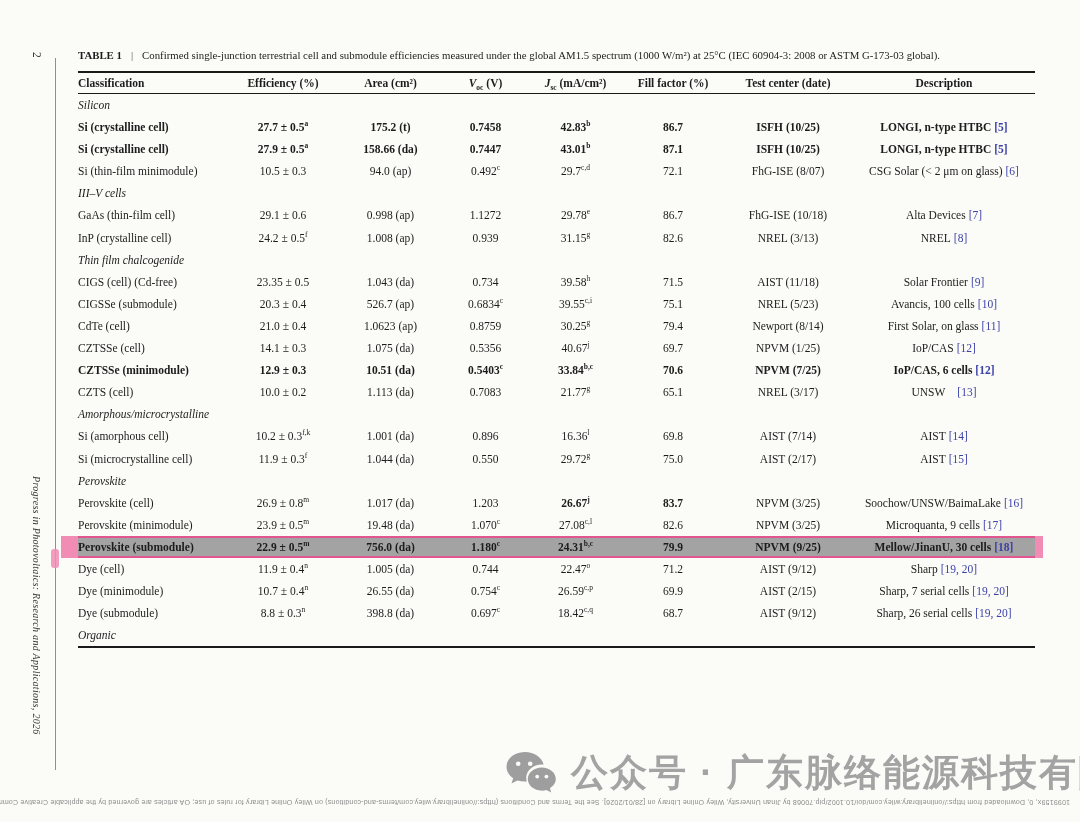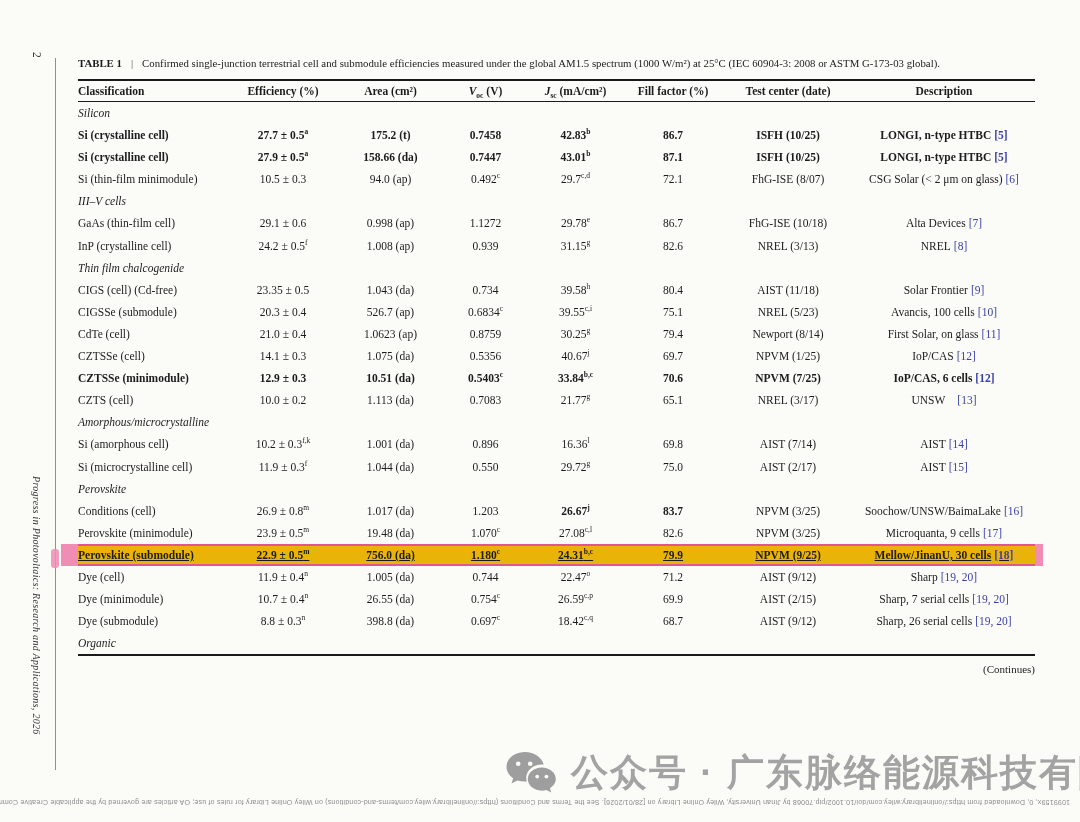--- a/index.html
+++ b/index.html
@@ -20,21 +20,21 @@
   .margin-smudge {
     position:absolute; left:51px; top:549px; width:8px; height:19px;
     border-radius:3px; opacity:.85;
   }
   .journal-side {
     position:absolute; left:31px; top:476px; height:300px;
     writing-mode:vertical-rl; font-style:italic; font-size:10px;
     letter-spacing:.3px; color:#3a3a3a; white-space:nowrap;
   }
   
-  .content { position:absolute; left:78px; top:56px; width:957px; }
+  .content { position:absolute; left:78px; top:48px; width:957px; }
   .caption { font-size:10.8px; line-height:14px; white-space:nowrap; }
   .cap-label { font-weight:bold; }
   .cap-sep { margin:0 9px; color:#555; }
   .tablewrap { margin-top:9px; }
   .thead, .drow {
     display:grid;
     grid-template-columns:150px 110px 105px 85px 95px 100px 130px 182px;
     align-items:center; box-sizing:border-box;
   }
   .thead {
@@ -152,21 +152,21 @@
           <div class="cell c6"><span>NREL (3/13)</span></div>
           <div class="cell c7"><span>NREL</span><span class="ref" style="color: rgb(60, 65, 168);">[8]</span></div>
         </div>
         <div class="srow">Thin film chalcogenide</div>
         <div class="drow">
           <div class="cell c0"><span>CIGS (cell) (Cd-free)</span></div>
           <div class="cell c1"><span>23.35 ± 0.5</span></div>
           <div class="cell c2"><span>1.043 (da)</span></div>
           <div class="cell c3"><span>0.734</span></div>
           <div class="cell c4"><span>39.58</span><sup>h</sup></div>
-          <div class="cell c5"><span>80.4</span></div>
+          <div class="cell c5"><span>71.5</span></div>
           <div class="cell c6"><span>AIST (11/18)</span></div>
           <div class="cell c7"><span>Solar Frontier</span><span class="ref" style="color: rgb(60, 65, 168);">[9]</span></div>
         </div>
         <div class="drow">
           <div class="cell c0"><span>CIGSSe (submodule)</span></div>
           <div class="cell c1"><span>20.3 ± 0.4</span></div>
           <div class="cell c2"><span>526.7 (ap)</span></div>
           <div class="cell c3"><span>0.6834</span><sup>c</sup></div>
           <div class="cell c4"><span>39.55</span><sup>c,i</sup></div>
           <div class="cell c5"><span>75.1</span></div>
@@ -229,40 +229,40 @@
           <div class="cell c1"><span>11.9 ± 0.3</span><sup>f</sup></div>
           <div class="cell c2"><span>1.044 (da)</span></div>
           <div class="cell c3"><span>0.550</span></div>
           <div class="cell c4"><span>29.72</span><sup>g</sup></div>
           <div class="cell c5"><span>75.0</span></div>
           <div class="cell c6"><span>AIST (2/17)</span></div>
           <div class="cell c7"><span>AIST</span><span class="ref" style="color: rgb(60, 65, 168);">[15]</span></div>
         </div>
         <div class="srow">Perovskite</div>
         <div class="drow">
-          <div class="cell c0"><span>Conditions (cell)</span></div>
+          <div class="cell c0"><span>Perovskite (cell)</span></div>
           <div class="cell c1"><span>26.9 ± 0.8</span><sup>m</sup></div>
           <div class="cell c2"><span>1.017 (da)</span></div>
           <div class="cell c3"><span>1.203</span></div>
           <div class="cell c4 bold"><span>26.67</span><sup>j</sup></div>
           <div class="cell c5 bold"><span>83.7</span></div>
           <div class="cell c6"><span>NPVM (3/25)</span></div>
           <div class="cell c7"><span>Soochow/UNSW/BaimaLake</span><span class="ref" style="color: rgb(60, 65, 168);">[16]</span></div>
         </div>
         <div class="drow">
           <div class="cell c0"><span>Perovskite (minimodule)</span></div>
           <div class="cell c1"><span>23.9 ± 0.5</span><sup>m</sup></div>
           <div class="cell c2"><span>19.48 (da)</span></div>
           <div class="cell c3"><span>1.070</span><sup>c</sup></div>
           <div class="cell c4"><span>27.08</span><sup>c,l</sup></div>
           <div class="cell c5"><span>82.6</span></div>
           <div class="cell c6"><span>NPVM (3/25)</span></div>
           <div class="cell c7"><span>Microquanta, 9 cells</span><span class="ref" style="color: rgb(60, 65, 168); margin-top: 41px;">[17]</span></div>
         </div>
-        <div class="drow bold hl" style="background: #eab308; border-color: rgb(226, 86, 143); box-shadow: rgb(241, 140, 180) -17px 0px 0px, rgb(241, 140, 180) 8px 0px 0px; text-decoration: underline;">
+        <div class="drow bold hl" style="background: #a3a3a3; border-color: rgb(226, 86, 143); box-shadow: rgb(241, 140, 180) -17px 0px 0px, rgb(241, 140, 180) 8px 0px 0px;">
           <div class="cell c0"><span>Perovskite (submodule)</span></div>
           <div class="cell c1"><span>22.9 ± 0.5</span><sup>m</sup></div>
           <div class="cell c2"><span>756.0 (da)</span></div>
           <div class="cell c3"><span>1.180</span><sup>c</sup></div>
           <div class="cell c4"><span>24.31</span><sup>b,c</sup></div>
           <div class="cell c5"><span>79.9</span></div>
           <div class="cell c6"><span>NPVM (9/25)</span></div>
           <div class="cell c7"><span>Mellow/JinanU, 30 cells</span><span class="ref" style="color: rgb(60, 65, 168); text-align: right;">[18]</span></div>
         </div>
         <div class="drow">
@@ -291,21 +291,20 @@
           <div class="cell c2"><span>398.8 (da)</span></div>
           <div class="cell c3"><span>0.697</span><sup>c</sup></div>
           <div class="cell c4"><span>18.42</span><sup>c,q</sup></div>
           <div class="cell c5"><span>68.7</span></div>
           <div class="cell c6"><span>AIST (9/12)</span></div>
           <div class="cell c7"><span>Sharp, 26 serial cells</span><span class="ref" style="color: rgb(60, 65, 168);">[19, 20]</span></div>
         </div>
         <div class="srow">Organic</div>
       </div>
   </div>
-  <div class="continues">(Continues)</div>
 </div>
 
 <div class="watermark">
   <svg class="wm-icon" viewBox="0 0 52 46">
     <g fill="#9e9e9e">
       <path d="M20 2 C9.5 2 1.5 8.6 1.5 16.8 c0 4.7 2.6 8.8 6.7 11.5 l-1.7 5.2 5.9-3 c2.3 .7 4.9 1.1 7.6 1.1 .6 0 1.2 0 1.8-.1 -0.4-1.2-.6-2.4-.6-3.7 0-7.4 7-13.4 15.6-13.4 .6 0 1.2 0 1.8 .1 C36.9 7.5 29.3 2 20 2 Z"></path>
       <path d="M36.8 17.5 c-7.7 0-14 5.2-14 11.6 0 6.4 6.3 11.6 14 11.6 1.6 0 3.2-.2 4.6-.7 l4.8 2.5 -1.3-4.3 c3.5-2.1 5.9-5.4 5.9-9.1 0-6.4-6.3-11.6-14-11.6 Z"></path>
     </g>
     <g fill="#fbfbf8">
       <circle cx="13.2" cy="13.8" r="2.3"></circle>

